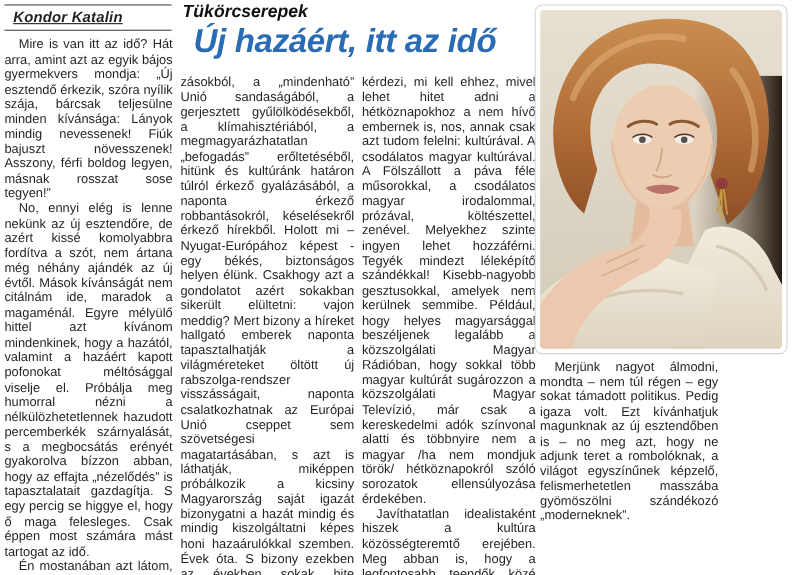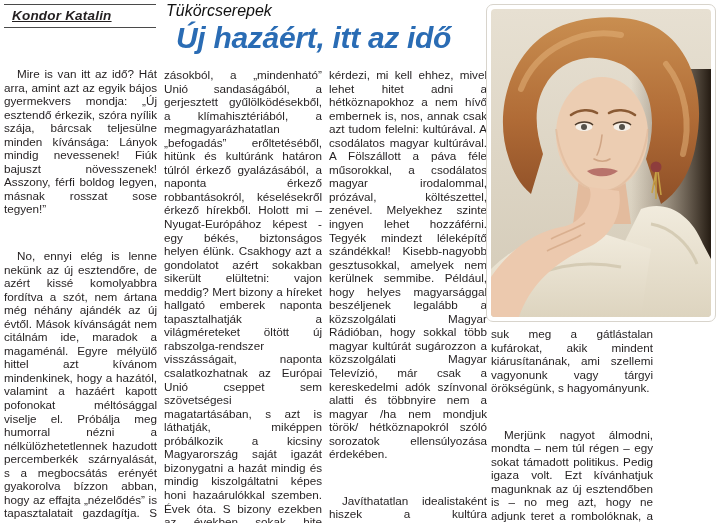--- a/index.html
+++ b/index.html
@@ -5,32 +5,32 @@
   html,body{margin:0;padding:0;}
   body{
     width:720px;height:523px;position:relative;overflow:hidden;
     background:#ffffff;
     font-family:"Liberation Sans", sans-serif;
     color:#231f20;
     -webkit-font-smoothing:antialiased;
   }
   .col{position:absolute;text-align:justify;font-size:11.7px;line-height:13.55px;}
   .para{margin:0;}
-  .para.indent{text-indent:13px;margin-top:33px;}
+  .para.indent{text-indent:13px;}
   
   .byline{position:absolute;left:4px;top:4px;width:152px;}
   .byline .rule{border:0;border-top:1.3px solid #4a4a4a;margin:0;}
   .byline .author{
     font-size:13.5px;font-weight:bold;font-style:italic;
     padding:3px 0 4px 8px;letter-spacing:.2px;text-decoration:underline;
   }
   
   .kicker{
     position:absolute;left:166px;top:2px;
-    font-size:16px;font-weight:normal;font-style:italic;color:#111111;
+    font-size:16px;font-weight:bold;font-style:italic;color:#111111;
   }
   .headline{
     position:absolute;left:176px;top:21px;width:300px;
     font-size:30px;font-weight:bold;font-style:italic;
     letter-spacing:-0.3px;white-space:nowrap;
   }
   
   #col1{left:4px;top:34px;width:153px;height:485px;}
   #col2{left:164px;top:68px;width:158px;height:452px;}
   #col3{left:329px;top:68px;width:158px;height:452px;}
@@ -64,21 +64,20 @@
 <div class="col" id="col2">
   <p class="para">zásokból, a „mindenható” Unió sandaságából, a gerjesztett gyűlölködésekből, a klímahisztériából, a megmagyarázhatatlan „befogadás” erőltetéséből, hitünk és kultúránk határon túlról érkező gyalázásából, a naponta érkező robbantásokról, késelésekről érkező hírekből. Holott mi – Nyugat-Európához képest - egy békés, biztonságos helyen élünk. Csakhogy azt a gondolatot azért sokakban sikerült elültetni: vajon meddig? Mert bizony a híreket hallgató emberek naponta tapasztalhatják a világméreteket öltött új rabszolga-rendszer visszásságait, naponta csalatkozhatnak az Európai Unió cseppet sem szövetségesi magatartásában, s azt is láthatják, miképpen próbálkozik a kicsiny Magyarország saját igazát bizonygatni a hazát mindig és mindig kiszolgáltatni képes honi hazaárulókkal szemben. Évek óta. S bizony ezekben az években sokak hite megkopott. Hitet kellene adni nekik. Ez viszont nagyon nehéz feladat. Nem istenhitre gondolok, hiszen azt fentről kapja az ember. Vagy nem kapja. Bizalomteremtő hitre gondolok. S ha valaki meg-</p>
 </div>
 
 <div class="col" id="col3">
   <p class="para">kérdezi, mi kell ehhez, mivel lehet hitet adni a hétköznapokhoz a nem hívő embernek is, nos, annak csak azt tudom felelni: kultúrával. A csodálatos magyar kultúrával. A Fölszállott a páva féle műsorokkal, a csodálatos magyar irodalommal, prózával, költészettel, zenével. Melyekhez szinte ingyen lehet hozzáférni. Tegyék mindezt léleképítő szándékkal! Kisebb-nagyobb gesztusokkal, amelyek nem kerülnek semmibe. Például, hogy helyes magyarsággal beszéljenek legalább a közszolgálati Magyar Rádióban, hogy sokkal több magyar kultúrát sugározzon a közszolgálati Magyar Televízió, már csak a kereskedelmi adók színvonal alatti és többnyire nem a magyar /ha nem mondjuk török/ hétköznapokról szóló sorozatok ellensúlyozása érdekében.</p>
   <p class="para indent">Javíthatatlan idealistaként hiszek a kultúra közösségteremtő erejében. Meg abban is, hogy a legfontosabb teendők közé tartozik megállítani mindazokat, akik nem építkezni akarnak, hanem rombolni. És rombolnak is: közízlést, a ránk maradt értékeket, szellemi örökségeinket. Állít-</p>
 </div>
 
 <div class="col" id="col4">
-  <p class="para">suk meg a gátlástalan kufárokat, akik mindent kiárusítanának, ami szellemi vagyonunk vagy tárgyi örökségünk, s hagyományunk.</p>
   <p class="para indent">Merjünk nagyot álmodni, mondta – nem túl régen – egy sokat támadott politikus. Pedig igaza volt. Ezt kívánhatjuk magunknak az új esztendőben is – no meg azt, hogy ne adjunk teret a rombolóknak, a világot egyszínűnek képzelő, felismerhetetlen masszába gyömöszölni szándékozó „moderneknek”.</p>
 </div>
 
 <figure class="photo-frame" role="img" style="margin:0" aria-label="Portréfotó: vörösesszőke hajú nő, állát kezére támasztva, krémszínű pulóverben, világos háttér előtt">
   <svg viewBox="0 0 220 308" preserveAspectRatio="none">
     <defs>
       <linearGradient id="bgG" x1="0" y1="0" x2="0" y2="1">
         <stop offset="0" stop-color="#e7e0d2"></stop>
         <stop offset="1" stop-color="#d3cab7"></stop>
       </linearGradient>

